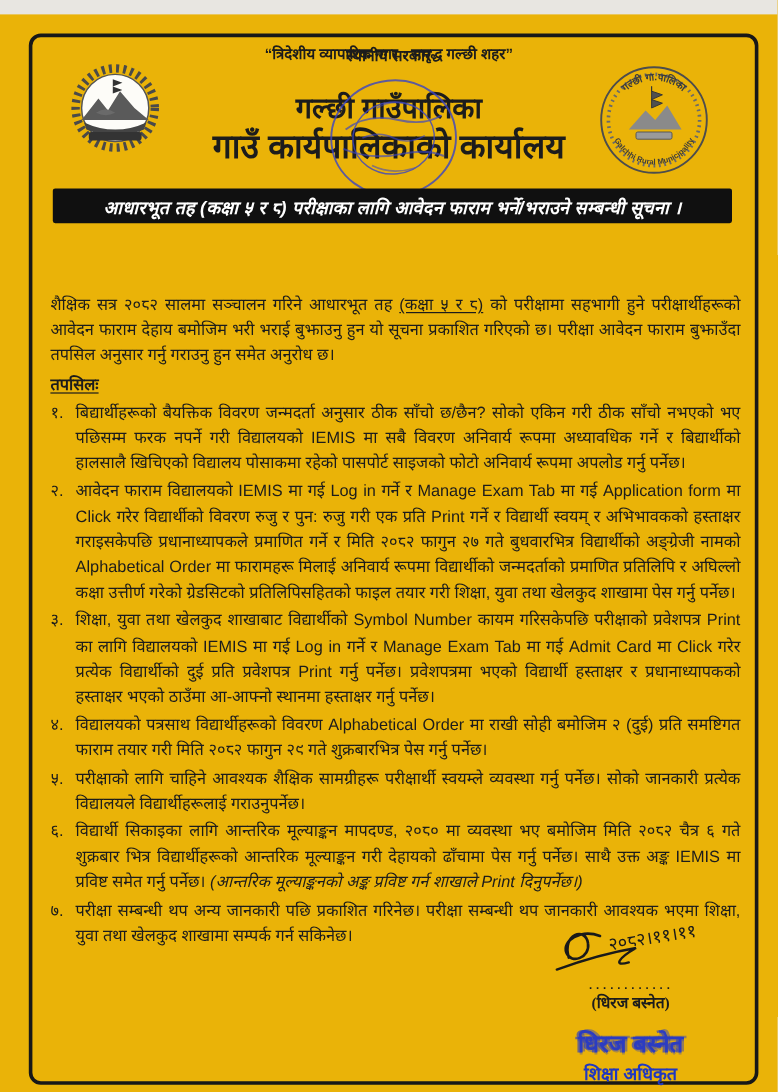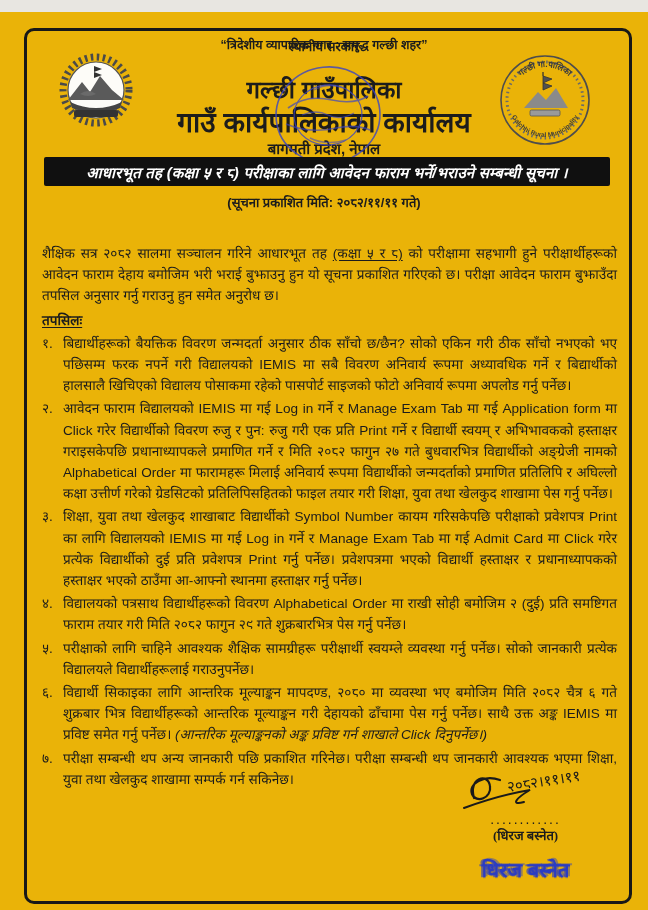--- a/index.html
+++ b/index.html
@@ -55,21 +55,20 @@
 </head>
 <body>
 
 <div class="page">
   <div class="frame"></div>
 
   <div class="hdr-quote center">“त्रिदेशीय व्यापारिक नगर : समृद्ध गल्छी शहर”</div>
   <div class="hdr-govt center">स्थानीय सरकार</div>
   <div class="hdr-muni center">गल्छी गाउँपालिका</div>
   <div class="hdr-office center">गाउँ कार्यपालिकाको कार्यालय</div>
-  <div class="hdr-addr center">बागमती प्रदेश, नेपाल</div>
 
   <svg class="logo-left" viewBox="0 0 92 94">
     <circle cx="46" cy="42" r="33" fill="none" stroke="#4a4a4a" stroke-width="7" stroke-dasharray="2.5 3.5"></circle>
     <circle cx="46" cy="42" r="28" fill="#fdfcf8" stroke="#555" stroke-width="1.2"></circle>
     <path d="M18 52 L32 34 L40 44 L50 28 L62 42 L74 52 Z" fill="#5a5a5a"></path>
     <path d="M20 54 Q46 66 72 54 L70 60 Q46 70 22 60 Z" fill="#444"></path>
     <path d="M44 16 L44 30 L52 27 L44 24 L52 21 L44 18 Z" fill="#333"></path>
     <rect x="24" y="62" width="44" height="7" rx="2" fill="#333"></rect>
     <path d="M30 46 q8 -6 16 0 q-8 4 -16 0 Z" fill="#6a6a6a"></path>
   </svg>
@@ -97,21 +96,20 @@
     <ellipse cx="70" cy="55" rx="34" ry="30" fill="none" stroke="#3a44c4" stroke-width="1.2" transform="rotate(-6 70 55)"></ellipse>
     <path d="M30 48 q18 -14 44 -8 q22 5 36 -4" fill="none" stroke="#3a44c4" stroke-width="1.6" opacity=".85"></path>
     <path d="M28 64 q24 10 50 4 q20 -4 34 2" fill="none" stroke="#3a44c4" stroke-width="1.6" opacity=".8"></path>
     <path d="M44 55 q14 -6 26 0 q12 6 26 -2" fill="none" stroke="#3a44c4" stroke-width="1.3" opacity=".8"></path>
     <path d="M52 78 q16 8 36 2" fill="none" stroke="#3a44c4" stroke-width="1.4" opacity=".7"></path>
     <path d="M56 30 q14 -8 30 -2" fill="none" stroke="#3a44c4" stroke-width="1.4" opacity=".7"></path>
   </svg>
 
   <div class="banner">आधारभूत तह (कक्षा ५ र ८) परीक्षाका लागि आवेदन फाराम भर्ने/भराउने सम्बन्धी सूचना ।</div>
 
-  <div class="date1 center">(सूचना प्रकाशित मिति: २०८२/११/११ गते)</div>
 
   <div class="bodytext">
     <p class="intro"><span>शैक्षिक सत्र २०८२ सालमा सञ्चालन गरिने आधारभूत तह </span><u>(कक्षा ५ र ८)</u><span> को परीक्षामा सहभागी हुने परीक्षार्थीहरूको आवेदन फाराम देहाय बमोजिम भरी भराई बुझाउनु हुन यो सूचना प्रकाशित गरिएको छ। परीक्षा आवेदन फाराम बुझाउँदा तपसिल अनुसार गर्नु गराउनु हुन समेत अनुरोध छ।</span></p>
 
     <div class="tapasil">तपसिलः</div>
 
     <div class="li">
       <span class="num">१.</span>
       <span>बिद्यार्थीहरूको बैयक्तिक विवरण जन्मदर्ता अनुसार ठीक साँचो छ/छैन? सोको एकिन गरी ठीक साँचो नभएको भए पछिसम्म फरक नपर्ने गरी विद्यालयको IEMIS मा सबै विवरण अनिवार्य रूपमा अध्यावधिक गर्ने र बिद्यार्थीको हालसालै खिचिएको विद्यालय पोसाकमा रहेको पासपोर्ट साइजको फोटो अनिवार्य रूपमा अपलोड गर्नु पर्नेछ।</span>
     </div>
@@ -126,31 +124,32 @@
     <div class="li">
       <span class="num">४.</span>
       <span>विद्यालयको पत्रसाथ विद्यार्थीहरूको विवरण Alphabetical Order मा राखी सोही बमोजिम २ (दुई) प्रति समष्टिगत फाराम तयार गरी मिति २०८२ फागुन २९ गते शुक्रबारभित्र पेस गर्नु पर्नेछ।</span>
     </div>
     <div class="li">
       <span class="num">५.</span>
       <span>परीक्षाको लागि चाहिने आवश्यक शैक्षिक सामग्रीहरू परीक्षार्थी स्वयम्ले व्यवस्था गर्नु पर्नेछ। सोको जानकारी प्रत्येक विद्यालयले विद्यार्थीहरूलाई गराउनुपर्नेछ।</span>
     </div>
     <div class="li">
       <span class="num">६.</span>
-      <span>विद्यार्थी सिकाइका लागि आन्तरिक मूल्याङ्कन मापदण्ड, २०८० मा व्यवस्था भए बमोजिम मिति २०८२ चैत्र ६ गते शुक्रबार भित्र विद्यार्थीहरूको आन्तरिक मूल्याङ्कन गरी देहायको ढाँचामा पेस गर्नु पर्नेछ। साथै उक्त अङ्क IEMIS मा प्रविष्ट समेत गर्नु पर्नेछ। </span><span class="inote">(आन्तरिक मूल्याङ्कनको अङ्क प्रविष्ट गर्न शाखाले Click दिनुपर्नेछ।)</span>
+      <span>विद्यार्थी सिकाइका लागि आन्तरिक मूल्याङ्कन मापदण्ड, २०८० मा व्यवस्था भए बमोजिम मिति २०८२ चैत्र ६ गते शुक्रबार भित्र विद्यार्थीहरूको आन्तरिक मूल्याङ्कन गरी देहायको ढाँचामा पेस गर्नु पर्नेछ। साथै उक्त अङ्क IEMIS मा प्रविष्ट समेत गर्नु पर्नेछ। </span><span class="inote">(आन्तरिक मूल्याङ्कनको अङ्क प्रविष्ट गर्न शाखाले Print दिनुपर्नेछ।)</span>
     </div>
     <div class="li">
       <span class="num">७.</span>
       <span>परीक्षा सम्बन्धी थप अन्य जानकारी पछि प्रकाशित गरिनेछ। परीक्षा सम्बन्धी थप जानकारी आवश्यक भएमा शिक्षा, युवा तथा खेलकुद शाखामा सम्पर्क गर्न सकिनेछ।</span>
     </div>
   </div>
 
   <div class="sigblock">
     <svg class="scribble" viewBox="0 0 160 56">
       <path d="M28 34 C22 14 42 8 44 22 C46 34 30 40 26 30 C22 20 38 10 54 16" fill="none" stroke="#1a1a1a" stroke-width="2.2" stroke-linecap="round"></path>
       <path d="M18 44 C40 36 60 30 84 26 C70 34 64 42 78 38" fill="none" stroke="#1a1a1a" stroke-width="2" stroke-linecap="round"></path>
       <text x="62" y="28" font-size="15" fill="#1a1a1a" transform="rotate(-9 62 28)">२०८२।११।११</text>
     </svg>
     <div class="sig-dots">............</div>
     <div class="sig-name">(धिरज बस्नेत)</div>
     <div class="sig-stamp-name">धिरज बस्नेत</div>
+    <div class="sig-desig">शिक्षा अधिकृत</div>
   </div>
 </div>
 
 </body></html>

